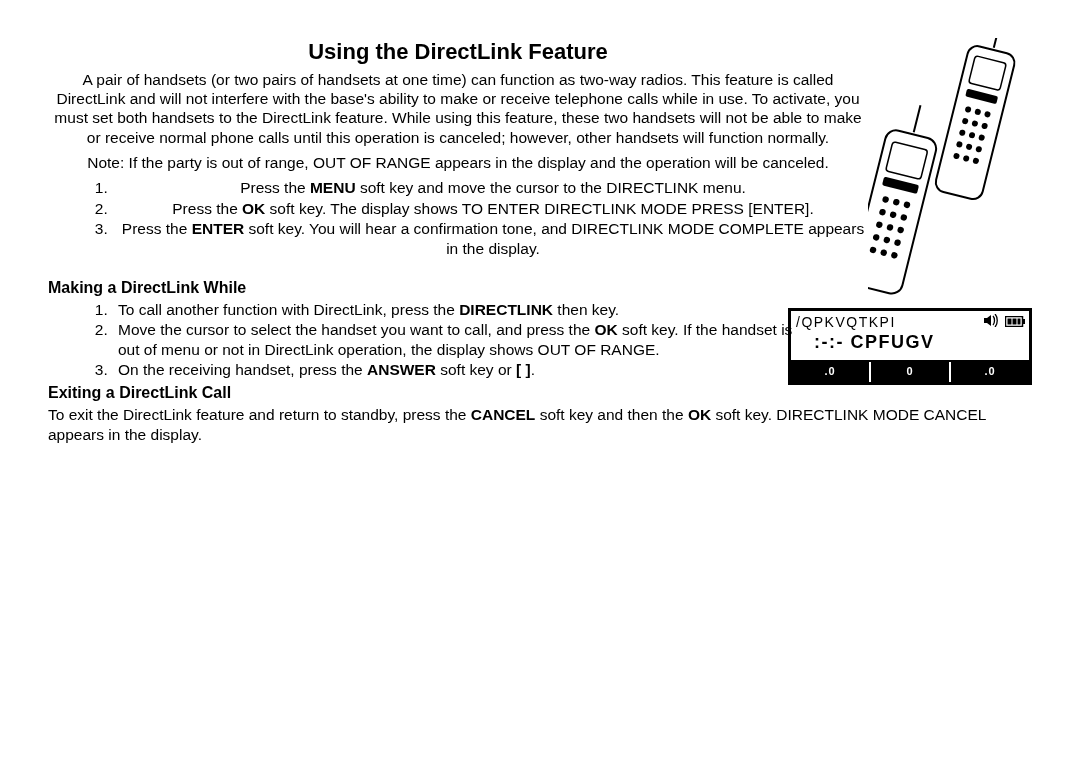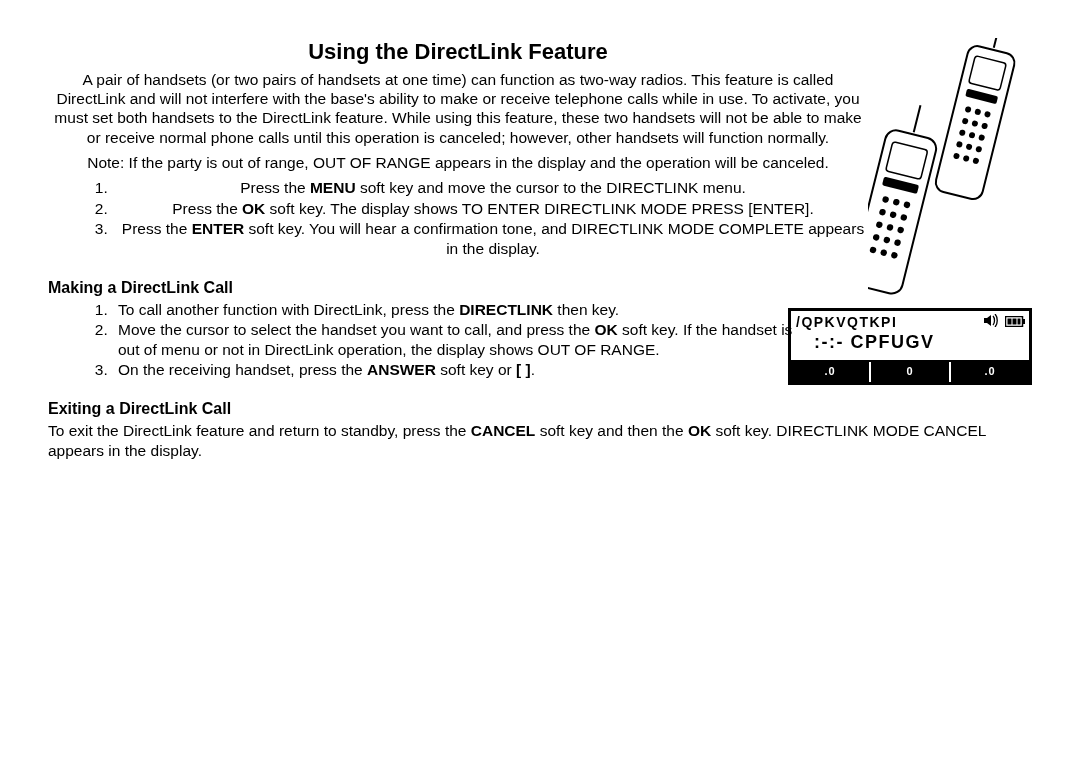--- a/index.html
+++ b/index.html
@@ -68,21 +68,21 @@
     width: 238px;
     border: 3px solid #000;
   }
   .lcd-top {
     display: flex;
     align-items: flex-start;
     padding: 3px 4px 0 5px;
     font-family: "Arial Narrow", Arial, sans-serif;
     letter-spacing: 1.5px;
     font-size: 14px;
-    font-weight: bold;
+    font-weight: normal;
   }
   .lcd-line2 {
     padding: 0 4px 6px 23px;
     letter-spacing: 1.5px;
     font-size: 18px;
     font-weight: bold;
     font-family: "Arial Narrow", Arial, sans-serif;
   }
   .lcd-icons {
     margin-left: auto;
@@ -103,21 +103,21 @@
     padding:3px 0;
     letter-spacing:1px;
     font-weight:bold;
   }
   .lcd-cell + .lcd-cell { border-left:2px solid #fff; }
   .hyph {
     word-break: normal;
     hyphens: manual;
   }
   .exit {
-    margin-top:20px;
+    margin-top:4px;
   }
 </style>
 </head>
 <body>
 
 <div class="content-wrap">
 
   <div class="upper">
     <div class="text">
       <h1>Using the DirectLink Feature</h1>
@@ -181,21 +181,21 @@
               <circle cx="37" cy="122" r="3.2"></circle>
           </g>
           <line x1="26" y1="-2" x2="26" y2="-30" stroke="#000" stroke-width="2"></line>
         </g>
       </svg>
     </div>
   </div>
 
   <div class="middle">
     <div class="mtext">
-      <h2>Making a DirectLink Call</h2>
+      <h2>Making a DirectLink While</h2>
       <ol>
         <li><span>To call another function with DirectLink, press the </span><span class="bld">DIRECTLINK</span><span> then key.</span></li>
         <li><span>Move the cursor to select the handset you want to call, and press the </span><span class="bld">OK</span><span> soft key. If the handset is out of menu or not in DirectLink operation, the display shows OUT OF RANGE.</span></li>
         <li><span>On the receiving handset, press the </span><span class="bld">ANSWER</span><span> soft key or </span><span class="bld">[           ]</span><span>.</span></li>
       </ol>
     </div>
 
     <div class="lcd">
       <div class="lcd-top">
         <span>/QPKVQTKPI</span>

